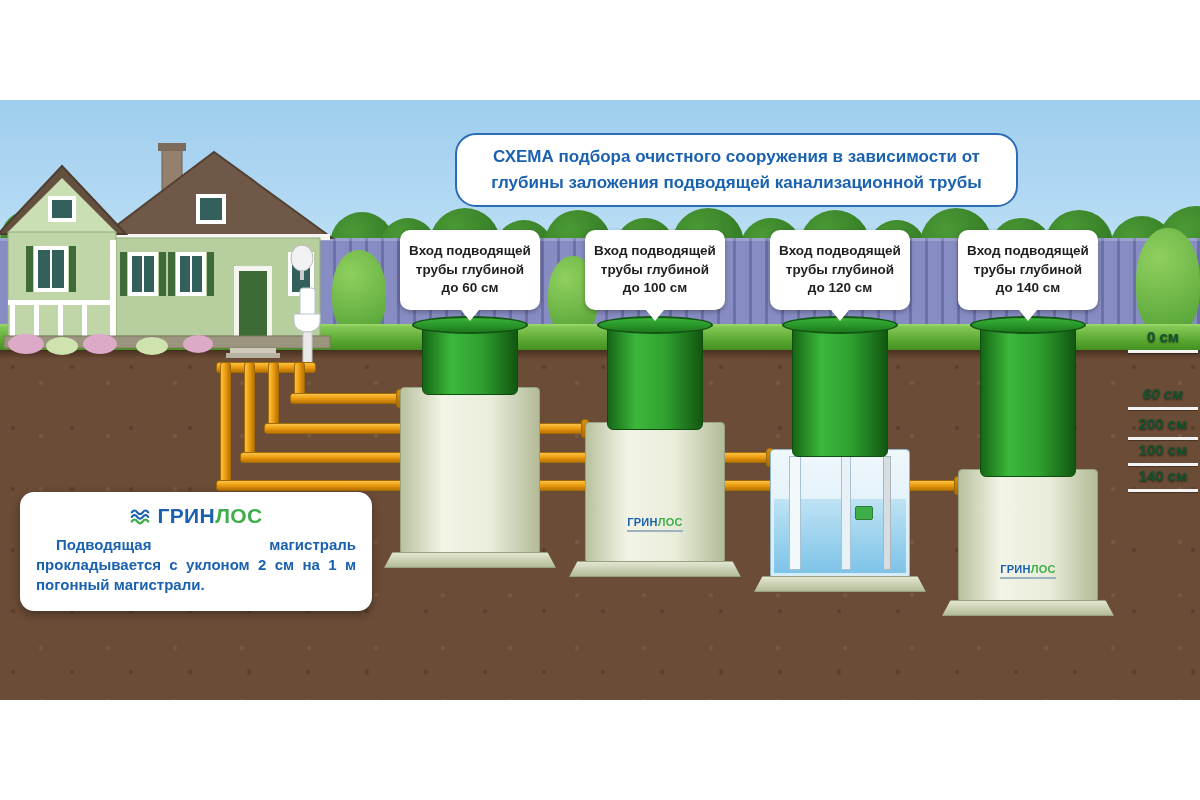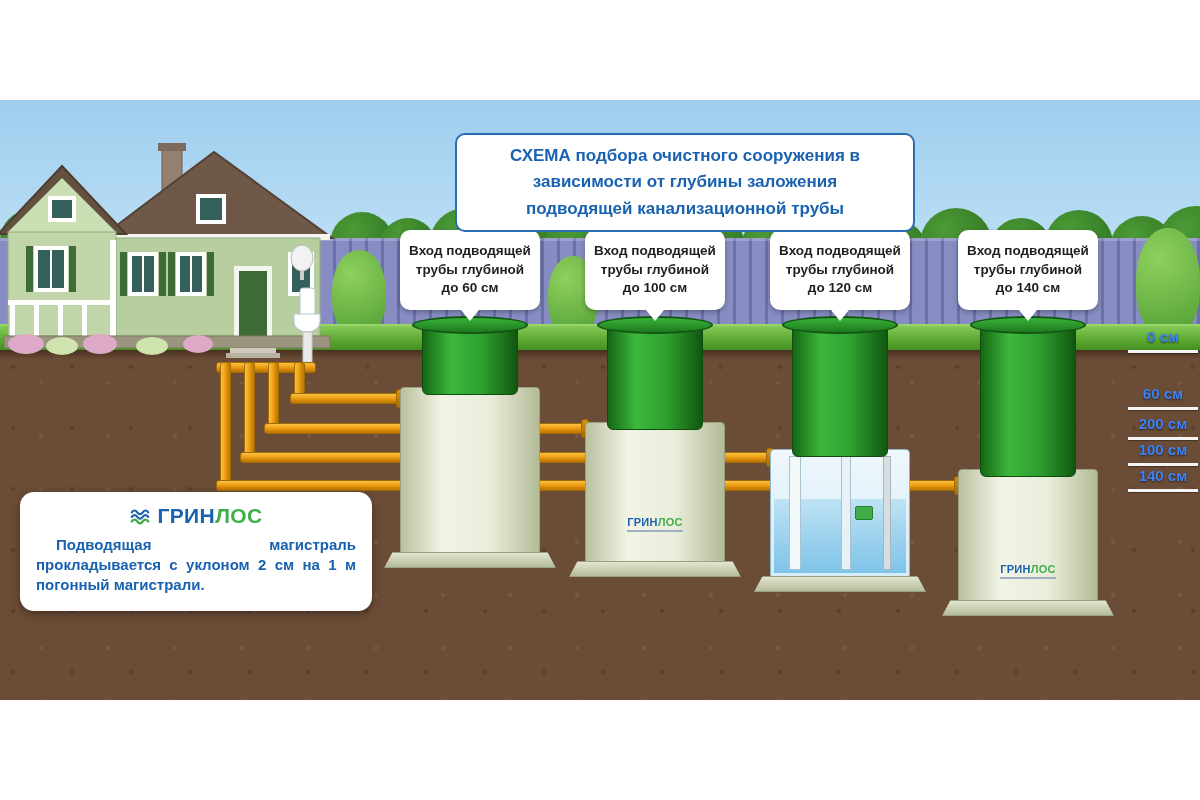--- a/index.html
+++ b/index.html
@@ -75,39 +75,39 @@
   .cutaway-pump   { position:absolute; left:84px; top:56px; width:18px; height:14px;
                     background:#3fae49; border:1px solid #2a7d33; border-radius:2px; }
 
   .tank-brand { position:absolute; left:0; width:100%; text-align:center; z-index:4;
                 font-size:11px; font-weight:bold; letter-spacing:.3px; }
   .tank-2 .tank-brand { top:200px; } .tank-4 .tank-brand { top:247px; }
   .brand-blue { color:#1a62b0; } .brand-green { color:#3fae49; }
   .tank-brand .tagline { display:block; width:56px; height:2px; margin:2px auto 0; background:#9fb0c0; }
 
   
-  .title-box { position:absolute; left:455px; top:33px; width:460px; min-height:74px;
-               background:#ffffff; border:2px solid #2a6cb5; border-radius:10px;
+  .title-box { position:absolute; left:455px; top:33px; width:563px; min-height:74px;
+               background:#ffffff; border:2px solid #2a6cb5; border-radius:21px;
                display:flex; align-items:center; justify-content:center; text-align:center;
                color:#1a62b0; font-weight:bold; font-size:17px; line-height:1.55;
                padding:8px 26px; z-index:7; }
 
   
   .callout { position:absolute; top:130px; width:140px; height:80px; background:#fff;
              border-radius:10px; box-shadow:0 2px 5px rgba(0,0,0,.3);
              display:flex; align-items:center; justify-content:center; text-align:center;
              font-size:13.5px; font-weight:bold; color:#1f1f1f; line-height:1.4;
              padding:6px; z-index:6; }
   .callout::after { content:""; position:absolute; bottom:-11px; left:50%; margin-left:-9px;
              border:9px solid transparent; border-top:11px solid #fff; border-bottom:0; }
   .callout .depth { display:block; }
 
   
   .depth-mark { position:absolute; left:1128px; width:70px; text-align:center; z-index:5;
-                color:#3b82f6; font-weight:bold; font-size:15px;
+                color:#14532d; font-weight:bold; font-size:15px;
                 text-shadow:0 1px 2px rgba(0,0,0,.6); }
   .depth-mark .tick { position:absolute; left:0; top:22px; width:70px; height:3px;
                 background:#f4f4f4; box-shadow:0 1px 1px rgba(0,0,0,.35); }
 
   
   .info-box { position:absolute; left:20px; top:392px; width:352px; background:#fff;
               border-radius:14px; box-shadow:0 3px 8px rgba(0,0,0,.35);
               padding:12px 16px 14px; z-index:8; }
   .info-logo { display:flex; align-items:center; justify-content:center; gap:6px;
                font-size:21px; font-weight:bold; margin-bottom:7px; letter-spacing:.4px; }
@@ -285,21 +285,21 @@
       <div>
         <span>Вход подводящей трубы глубиной</span>
         <span class="depth">до 140 см</span>
       </div>
     </div>
 
     <div class="depth-mark" style="top:228px;">
       <span>0 см</span>
       <div class="tick"></div>
     </div>
-    <div class="depth-mark" style="top:285px;">
+    <div class="depth-mark" style="top:285px;font-style:italic;">
       <span>60 см</span>
       <div class="tick"></div>
     </div>
     <div class="depth-mark" style="top:315px;">
       <span>200 см</span>
       <div class="tick"></div>
     </div>
     <div class="depth-mark" style="top:341px;">
       <span>100 см</span>
       <div class="tick"></div>

